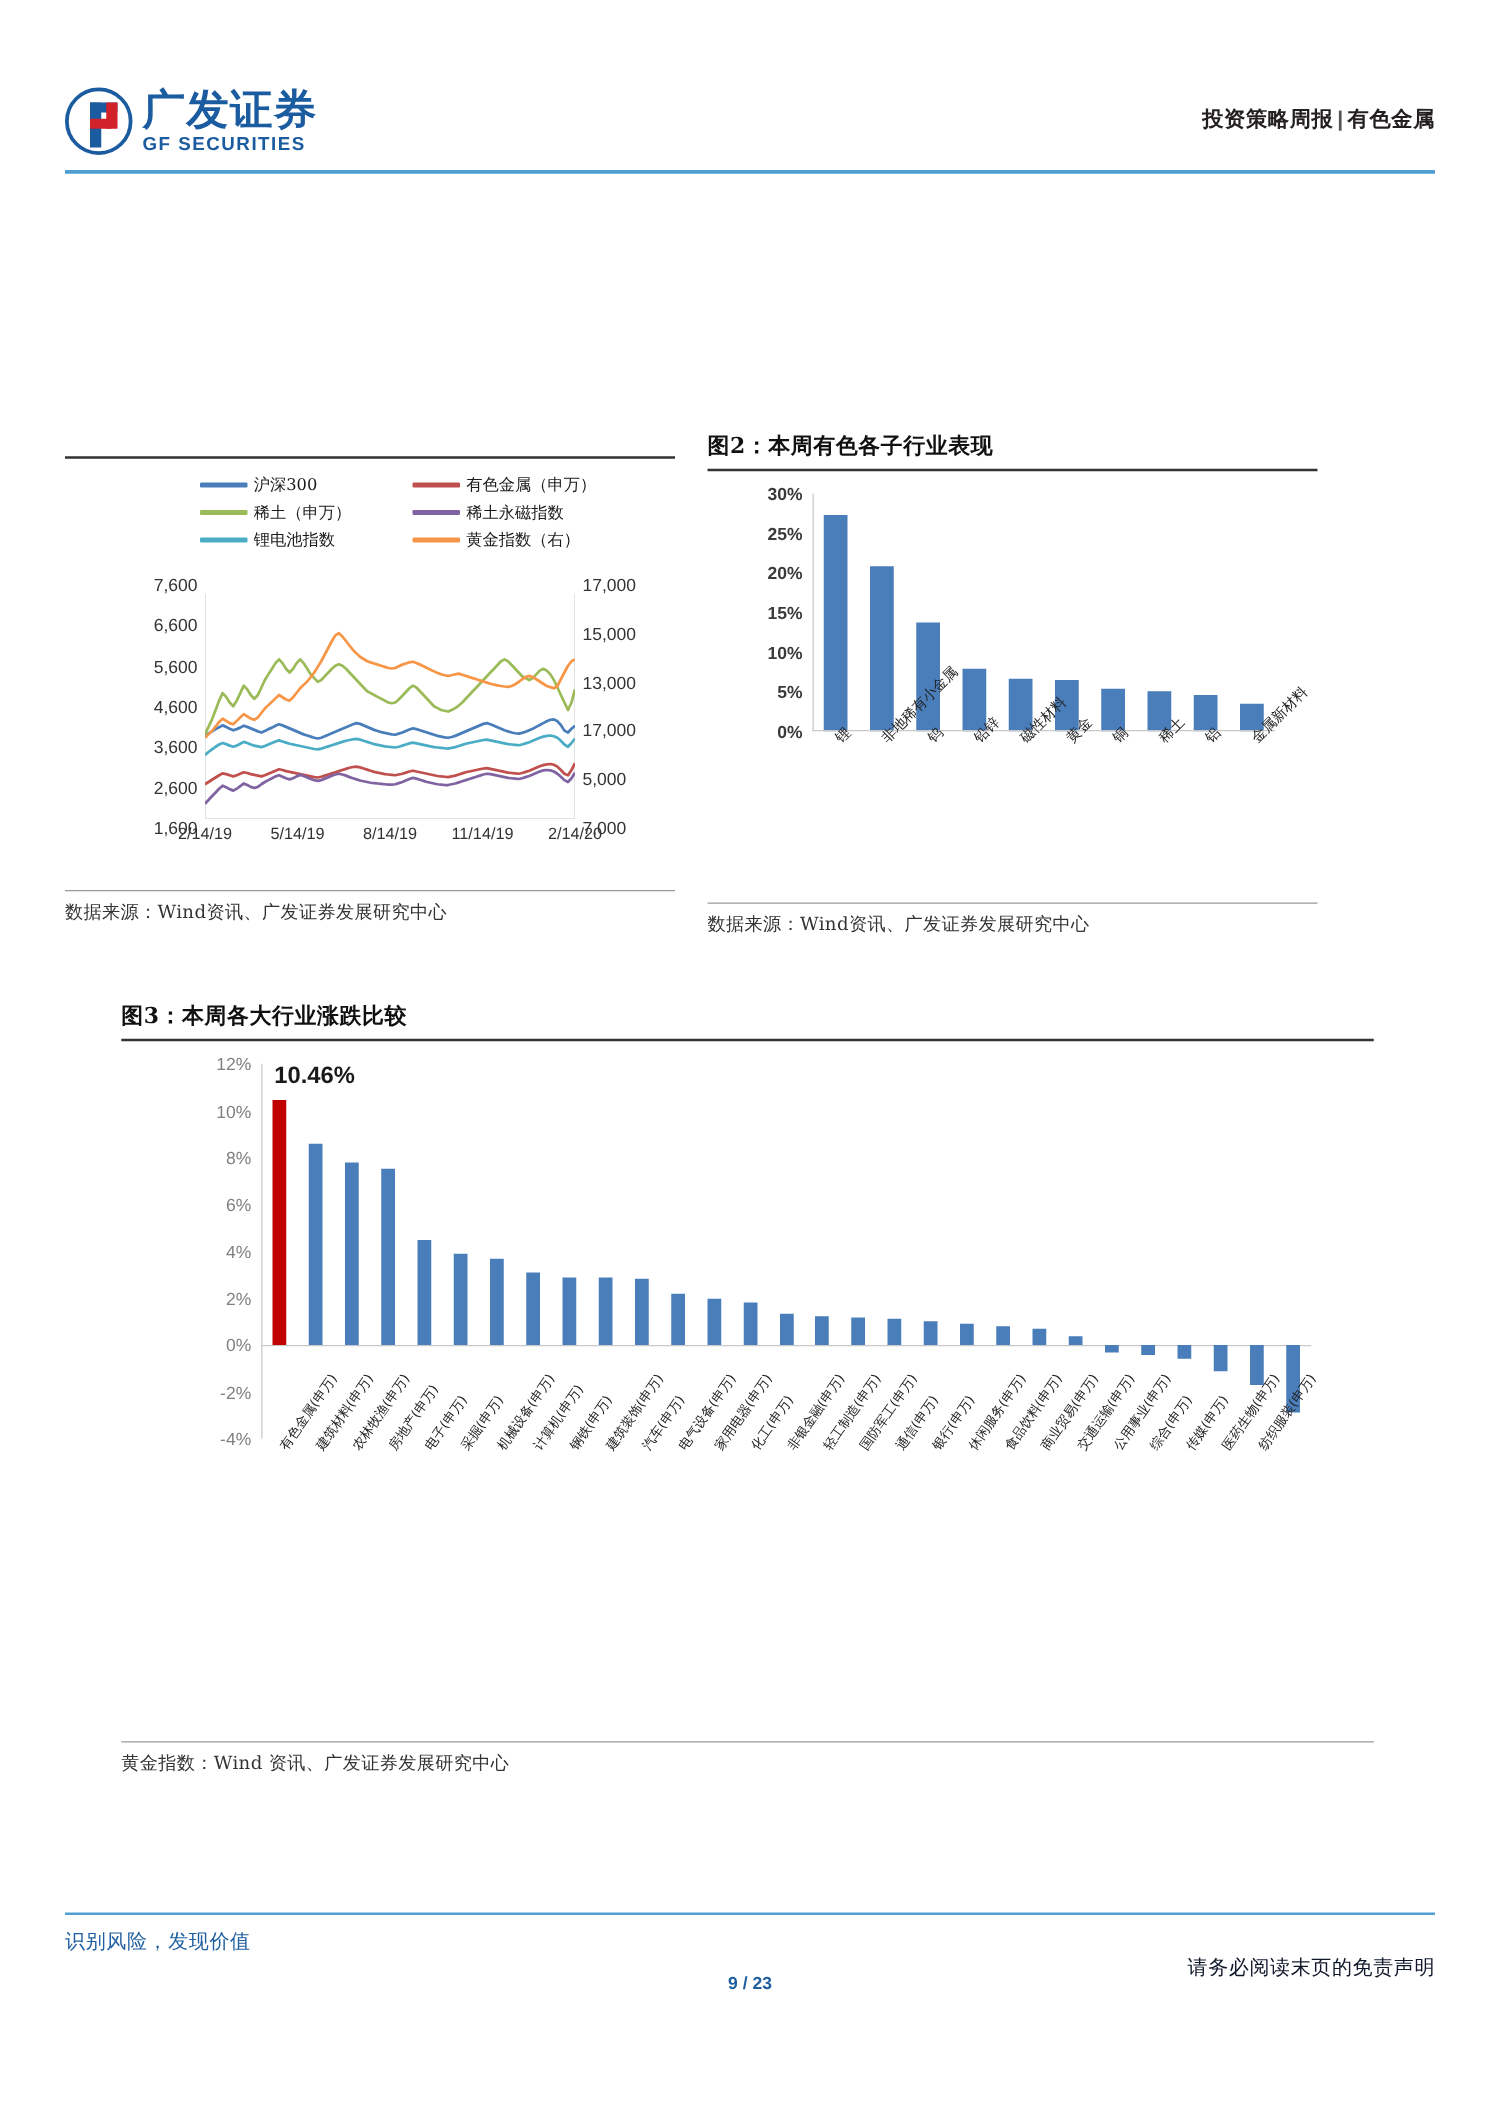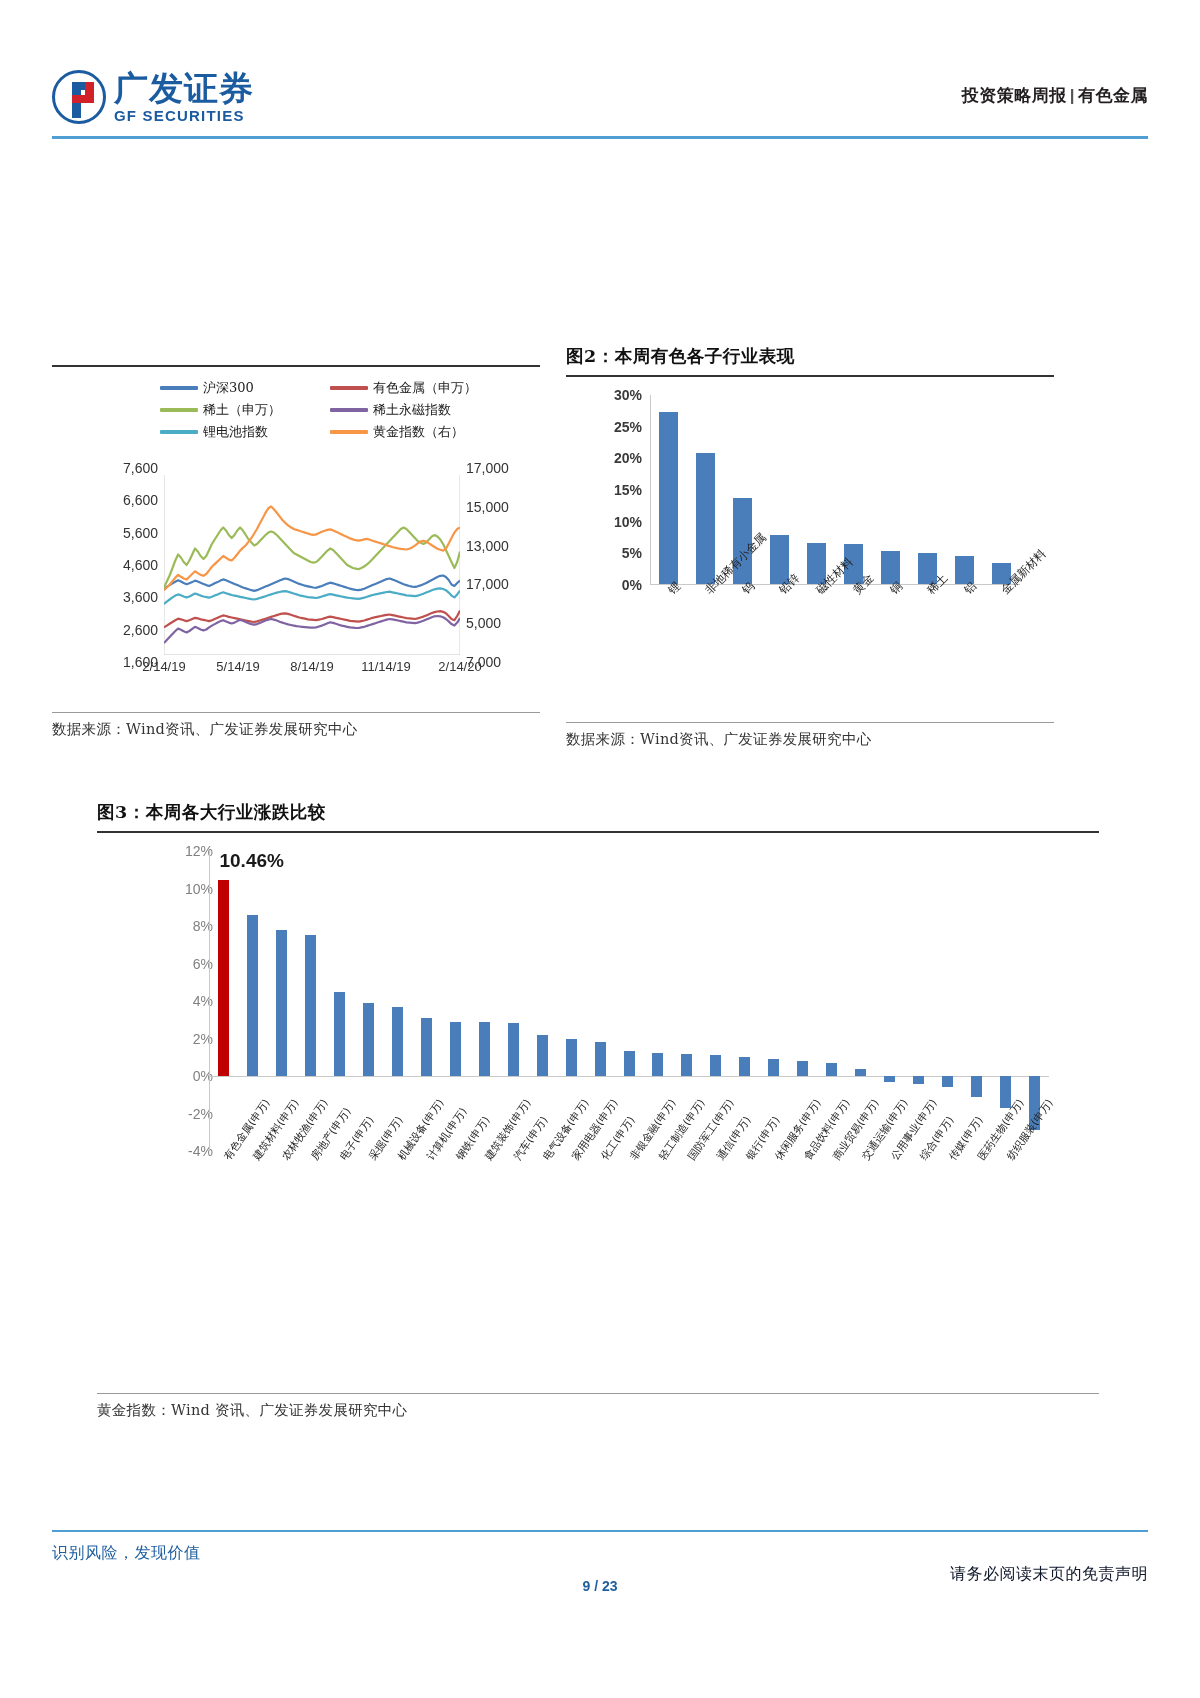--- a/index.html
+++ b/index.html
@@ -76,21 +76,21 @@
   .c2-bars{position:absolute;left:0;bottom:0;width:100%;height:100%;
     display:flex;align-items:flex-end;justify-content:space-around;}
   .c2-bar{width:19px;background:#4a7ebb;}
   .c2-xlab{position:absolute;left:84px;top:210px;width:370px;height:120px;}
   .c2-xlab span{position:absolute;top:0;font-family:"DejaVu Sans",sans-serif;font-size:11.5px;
     color:#222;white-space:nowrap;transform-origin:left top;transform:rotate(-45deg);}
 
   
   #c3{position:relative;width:1002px;height:560px;}
   .c3-plot{position:absolute;left:112px;top:18px;width:840px;height:300px;}
-  .c3-ylab{position:absolute;left:52px;top:12px;width:64px;height:312px;text-align:center;}
+  .c3-ylab{position:absolute;left:40px;top:12px;width:64px;height:312px;text-align:center;}
   .c3-ylab div{position:absolute;right:0;font-family:"Liberation Sans",sans-serif;
     font-size:14px;color:#808080;transform:translateY(-50%);}
   .c3-zero{position:absolute;left:0;width:100%;height:1px;background:#c9c9c9;}
   .c3-bars{position:absolute;left:0;top:0;width:100%;height:100%;}
   .c3-bar{position:absolute;width:11px;background:#4a7ebb;}
   .c3-bar.hl{background:#c00000;}
   .c3-ann{position:absolute;font-family:"Liberation Sans",sans-serif;font-size:19px;
     font-weight:bold;color:#1a1a1a;white-space:nowrap;}
   .c3-xlab{position:absolute;left:112px;top:322px;width:840px;height:180px;}
   .c3-xlab span{position:absolute;top:0;font-family:"DejaVu Sans",sans-serif;font-size:10.5px;

